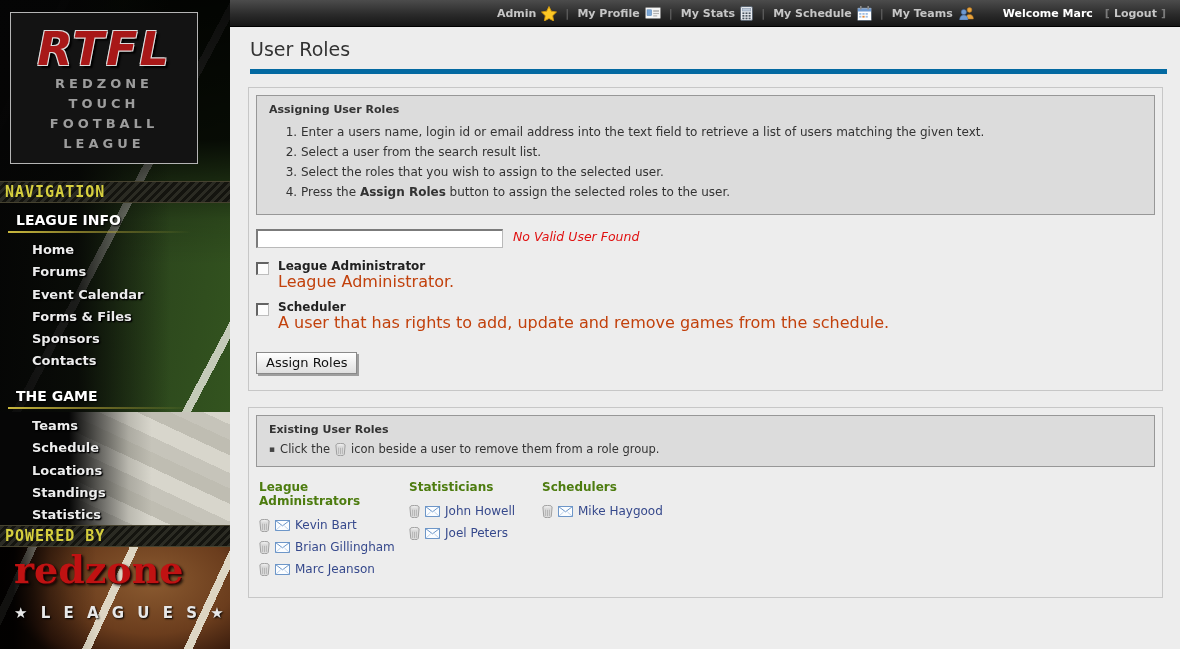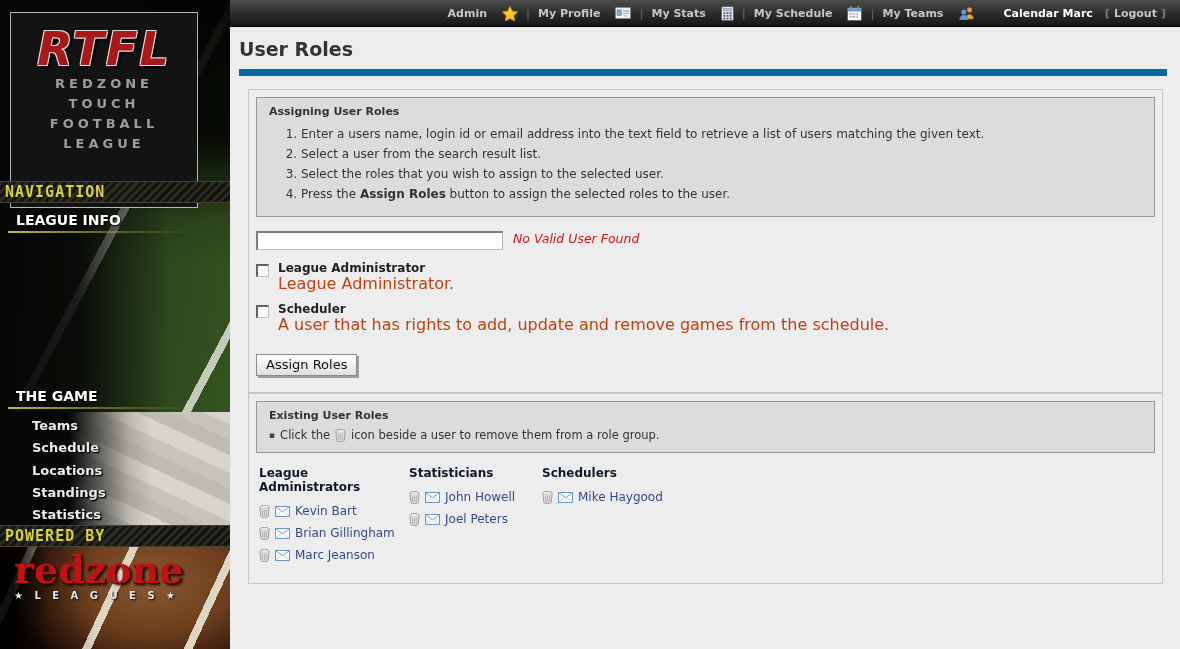--- a/index.html
+++ b/index.html
@@ -20,21 +20,21 @@
     background:
       linear-gradient(to right, #060606 0 30%, rgba(18,18,18,.62) 42%, rgba(55,55,50,.18) 56%, rgba(0,0,0,0) 66%),
       repeating-linear-gradient(25deg, #c6c4ba 0 14px, #d8d6cc 14px 30px, #bfbdb2 30px 44px);
   }
   .zone-ball { top:527px; height:122px;
     background:
       linear-gradient(to right, rgba(0,0,0,.92) 0 6%, rgba(0,0,0,.3) 22%, rgba(0,0,0,0) 42%),
       repeating-linear-gradient(115deg, rgba(0,0,0,0) 0 34px, #ded6c3 34px 42px, rgba(0,0,0,0) 42px 92px),
       radial-gradient(150px 95px at 66% 45%, #8a5a30, #6b3d1d 55%, #371a0c 90%, #1c0c05);
   }
-  .logo-box { position:absolute; left:10px; top:12px; width:188px; height:196px; background:#131313;
+  .logo-box { position:absolute; left:10px; top:12px; width:188px; height:152px; background:#131313;
               border:1px solid #b5b5b5; text-align:center; padding-top:12px; }
   .logo-acronym { font-size:46px; font-weight:bold; font-style:italic; color:#a81818; letter-spacing:2px; line-height:48px;
       text-shadow:-1px -1px 0 #dcdcdc, 1px -1px 0 #dcdcdc, -1px 1px 0 #dcdcdc, 1px 1px 0 #dcdcdc, 3px 3px 2px #000; }
   .logo-line { font-size:13px; font-weight:bold; color:#9d9d9d; letter-spacing:4px; line-height:19px; margin-top:1px; }
   .banner { position:absolute; left:0; width:230px; height:22px; line-height:21px;
             background:repeating-linear-gradient(135deg, #2b2b23 0 3px, #14140f 3px 6px);
             border-top:1px solid #46422f; border-bottom:1px solid #46422f;
             color:#d6cf3e; font-family:"DejaVu Sans Mono","Liberation Mono",monospace;
             font-weight:bold; font-size:15px; letter-spacing:1px; padding-left:5px; }
   .nav-banner { top:181px; }
@@ -43,42 +43,42 @@
   .side-header { font-size:14px; font-weight:bold; color:#ffffff; padding-left:8px;
                  text-shadow:1px 1px 2px #000; }
   .side-header-rule { height:2px; margin-top:3px; width:208px;
                  background:linear-gradient(to right, #c9b83d, rgba(201,184,61,0) 88%); }
   .side-list { list-style:none; margin-top:6px; }
   .side-list li { height:22.3px; line-height:22.3px; padding-left:24px; font-size:13px; font-weight:bold;
                   color:#ececec; text-shadow:1px 1px 2px #000, 1px 1px 1px #000; cursor:pointer; }
   .rz-logo { position:absolute; left:14px; top:552px; }
   .rz-name { font-family:"DejaVu Serif","Liberation Serif",serif; font-weight:bold; font-size:38px; line-height:36px;
              color:#c01212; letter-spacing:0; text-shadow:1px 1px 0 #3a0505, 2px 2px 3px #000; }
-  .rz-sub { font-size:10px; font-weight:bold; color:#e8e8e8; letter-spacing:4px; margin-top:2px;
+  .rz-sub { font-size:15px; font-weight:bold; color:#e8e8e8; letter-spacing:4px; margin-top:16px;
             text-shadow:1px 1px 2px #000; }
 
   
   #topbar { position:absolute; left:230px; top:0; width:950px; height:27px;
             background:linear-gradient(#4c4c4c, #2b2b2b 55%, #161616);
             border-bottom:1px solid #000;
             display:flex; align-items:center; justify-content:flex-end;
             font-size:11px; font-weight:bold; color:#c6c6c6; }
-  .tb-item { display:flex; align-items:center; gap:15px; cursor:pointer; white-space:nowrap; }
+  .tb-item { display:flex; align-items:center; gap:5px; cursor:pointer; white-space:nowrap; }
   .tb-sep { color:#5f5f5f; margin:0 8px; }
   .tb-welcome { color:#ffffff; margin-left:28px; white-space:nowrap; }
   .tb-logout { margin:0 14px 0 12px; display:flex; gap:4px; }
   .tb-bracket { color:#7a7a7a; }
   .tb-icon { display:inline-flex; align-items:center; }
 
   
   #main { position:absolute; left:230px; top:27px; width:950px; height:622px; background:#ededed; color:#333; }
-  .page-title { font-size:19px; font-weight:bold; color:#333; margin:11px 13px 0 9px; padding-bottom:9px;
-                border-bottom:7px solid #0369a1; }
+  .page-title { font-size:19px; font-weight:normal; color:#333; margin:11px 13px 0 20px; padding-bottom:9px;
+                border-bottom:5px solid #0369a1; }
   .panel { border:1px solid #c7c7c7; margin:13px 17px 0 18px; padding:7px 7px 0 7px; }
-  .panel-2 { margin-top:0; padding-bottom:13px; }
+  .panel-2 { margin-top:16px; padding-bottom:13px; }
   .header-box { border:1px solid #979797; background:#dcdcdc; padding:7px 12px 10px 12px; }
   .box-title { font-size:11px; font-weight:bold; color:#333; }
   .instr-list { margin:8px 0 0 0; padding-left:32px; font-size:12px; color:#333; }
   .instr-list li { margin-bottom:4px; line-height:16px; }
   .search-row { display:flex; align-items:flex-start; margin:14px 0 0 0; }
   .search-input { width:247px; height:19px; background:#fff; font-size:12px; padding:1px 3px;
                   border:1px solid #b9b9b9; border-top:2px solid #7b7b7b; border-left:2px solid #7b7b7b; outline:none; }
   .search-error { color:#e01111; font-style:italic; font-size:12.5px; margin-left:10px; }
   .role-row { display:flex; margin-top:11px; }
   .cb { flex:0 0 auto; width:13px; height:13px; margin-top:3px; background:#fcfcfc;
@@ -86,21 +86,21 @@
   .role-text { margin-left:9px; }
   .role-name { font-size:12px; font-weight:bold; color:#222; line-height:15px; }
   .role-desc { font-size:16px; color:#c2410c; line-height:15px; }
   .assign-btn { margin:22px 0 16px 0; font-family:inherit; font-size:13px; color:#111;
                 background:linear-gradient(#ffffff, #ececec 60%, #dfdfdf); border:1px solid #8a8a8a;
                 padding:2px 9px 3px 9px; box-shadow:2px 2px 0 #9e9e9e; cursor:pointer; }
   .note-row { display:flex; align-items:center; margin-top:6px; font-size:11.5px; color:#333; gap:5px; }
   .note-bullet { font-size:9px; color:#444; }
   .cols { display:flex; margin:13px 0 0 3px; }
   .col-1 { width:150px; } .col-2 { width:133px; } .col-3 { flex:1; }
-  .col-title { font-size:12px; font-weight:bold; color:#0f172a; margin-bottom:10px; }
+  .col-title { font-size:12px; font-weight:bold; color:#4d7c0f; margin-bottom:10px; }
   .user-row { display:flex; align-items:center; gap:5px; margin-bottom:8px; }
   .user-link { font-size:12px; color:#36498c; cursor:pointer; }
   .icon-btn { display:inline-flex; cursor:pointer; }
 </style>
 </head>
 <body>
 
 <div id="sidebar">
   <div class="zone zone-field"></div>
   <div class="zone zone-lace"></div>
@@ -112,20 +112,28 @@
     <div class="logo-line">TOUCH</div>
     <div class="logo-line">FOOTBALL</div>
     <div class="logo-line">LEAGUE</div>
   </div>
 
   <div class="banner nav-banner">NAVIGATION</div>
 
   <div class="side-section" style="top:212px;">
     <div class="side-header">LEAGUE INFO</div>
     <div class="side-header-rule"></div>
+    <ul class="side-list">
+      <li>Home</li>
+      <li>Forums</li>
+      <li>Event Calendar</li>
+      <li>Forms &amp; Files</li>
+      <li>Sponsors</li>
+      <li>Contacts</li>
+    </ul>
   </div>
 
   <div class="side-section" style="top:388px;">
     <div class="side-header">THE GAME</div>
     <div class="side-header-rule"></div>
     <ul class="side-list">
       <li>Teams</li>
       <li>Schedule</li>
       <li>Locations</li>
       <li>Standings</li>
@@ -209,21 +217,21 @@
     <span>My Teams</span>
     <span class="tb-icon">
       <svg width="17" height="13" viewBox="0 0 17 13">
           <circle cx="11.5" cy="3" r="2.4" fill="#e8a33d" stroke="#b5761e" stroke-width=".5"></circle>
           <path d="M7.6 12c0-3 1.6-4.6 3.9-4.6s3.9 1.6 3.9 4.6z" fill="#e8a33d" stroke="#b5761e" stroke-width=".5"></path>
           <circle cx="5.8" cy="5" r="2.6" fill="#6f9ad1" stroke="#42699c" stroke-width=".5"></circle>
           <path d="M1.6 13c0-3.2 1.8-5 4.2-5s4.2 1.8 4.2 5z" fill="#6f9ad1" stroke="#42699c" stroke-width=".5"></path>
         </svg>
     </span>
   </div>
-  <span class="tb-welcome">Calendar Marc</span>
+  <span class="tb-welcome">Welcome Marc</span>
   <div class="tb-logout">
     <span class="tb-bracket">[</span>
     <span>Logout</span>
     <span class="tb-bracket">]</span>
   </div>
 </div>
 
 <div id="main">
   <div class="page-title">User Roles</div>
 

